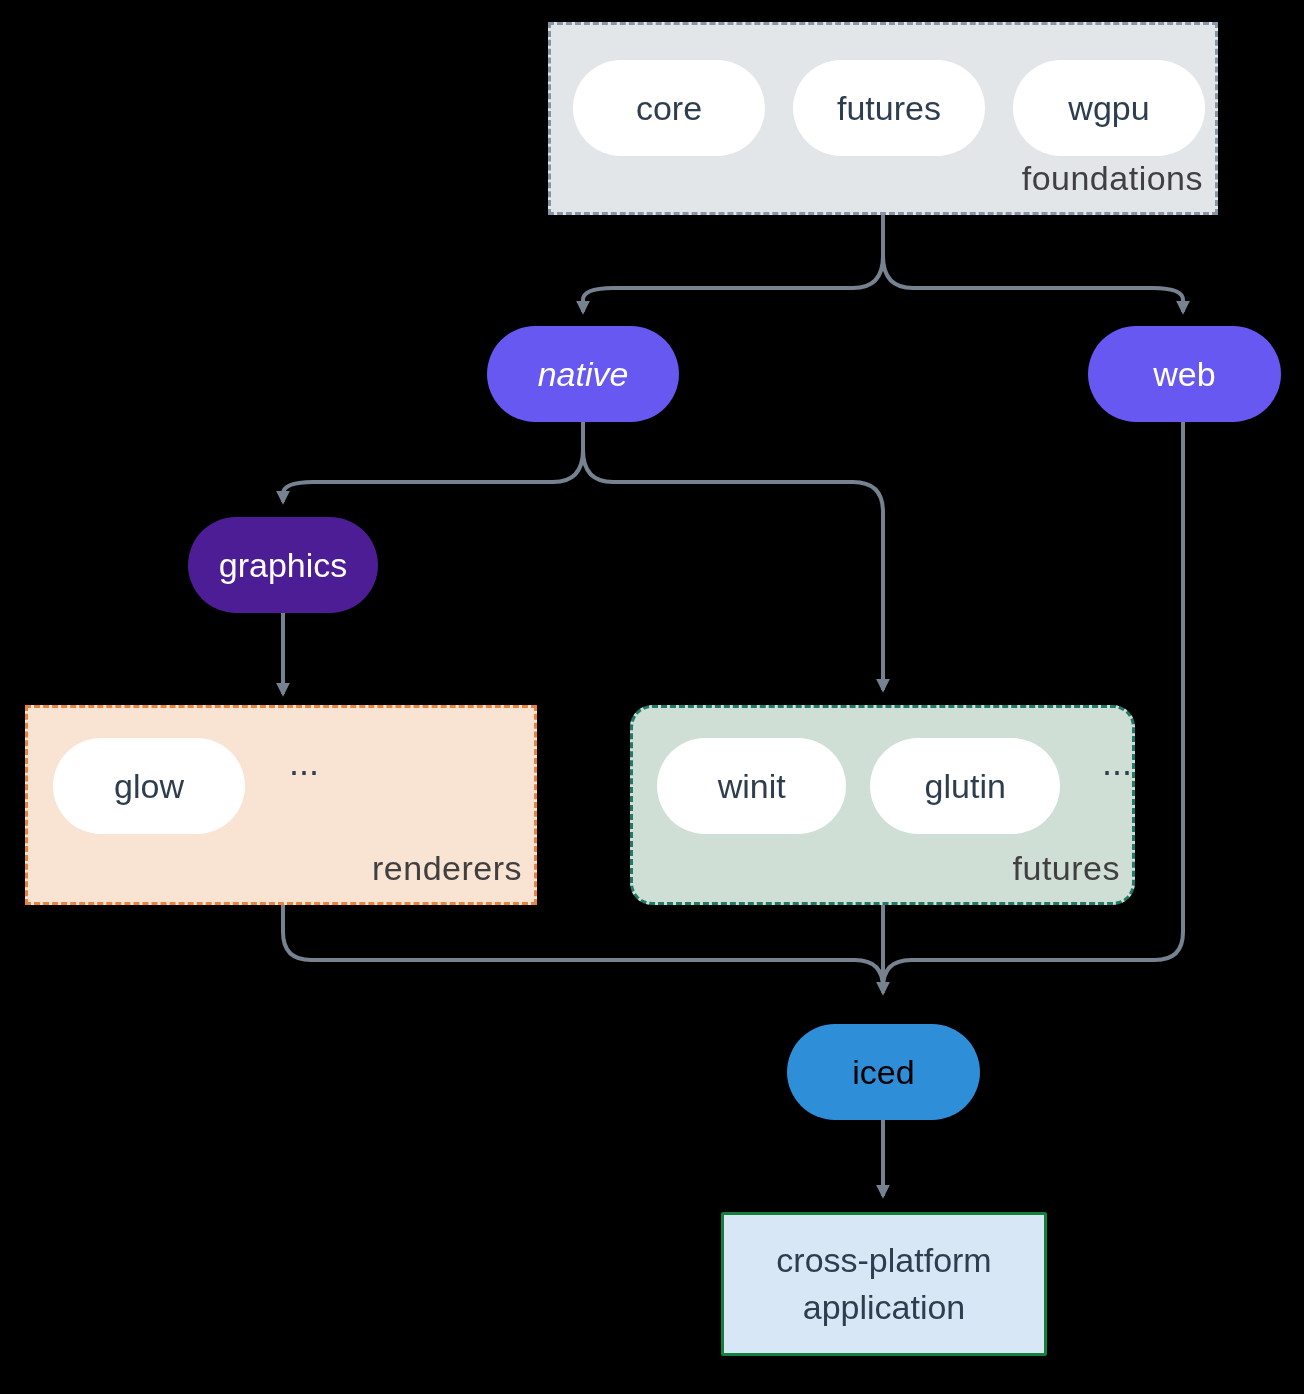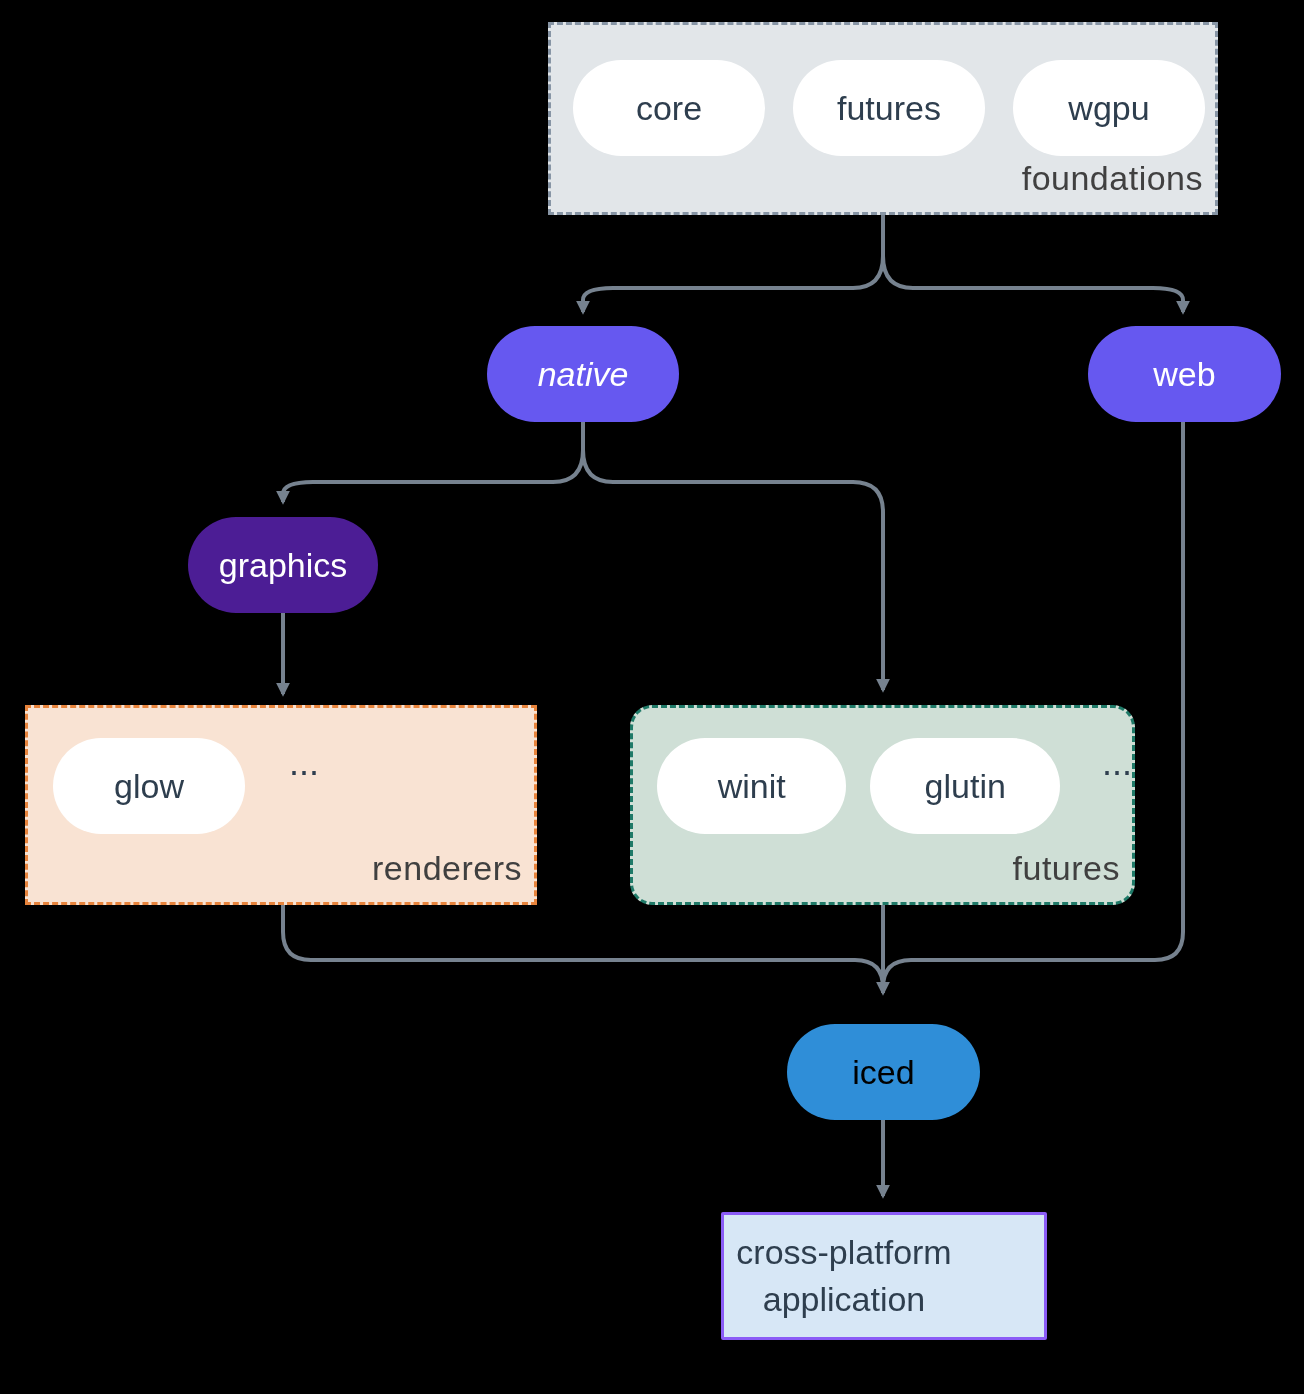--- a/index.html
+++ b/index.html
@@ -31,23 +31,23 @@
   .pill.blue{background:#2f8ed8;color:#000000;margin-top:16px;}
 
   .pill.native{left:487px;top:326px;font-style:italic;}
   .pill.web{left:1088px;top:326px;width:193px;}
   .pill.graphics{left:188px;top:517px;width:190px;}
   .pill.iced{left:787px;top:1008px;width:193px;}
 
   .ellipsis{font-size:36px;color:#2e3e4e;margin-left:18px;padding-top:4px;}
 
   
-  .app-box{position:absolute;left:721px;top:1212px;width:326px;height:128px;
-           box-sizing:border-box;background:#d7e7f6;border:3px solid #8b5cf6;border-radius:2px;
-           display:flex;align-items:center;text-align:center;
+  .app-box{position:absolute;left:721px;top:1212px;width:326px;height:144px;
+           box-sizing:border-box;background:#d7e7f6;border:3px solid #15803d;border-radius:2px;
+           display:flex;align-items:center;justify-content:center;text-align:center;
            font-size:34px;line-height:47px;color:#2e3e4e;}
   .app-box span{display:block;width:240px;}
 </style>
 </head>
 <body>
 
 <div class="canvas">
 
   <svg class="connectors" viewBox="0 0 1304 1394" xmlns="http://www.w3.org/2000/svg">
     <defs>

